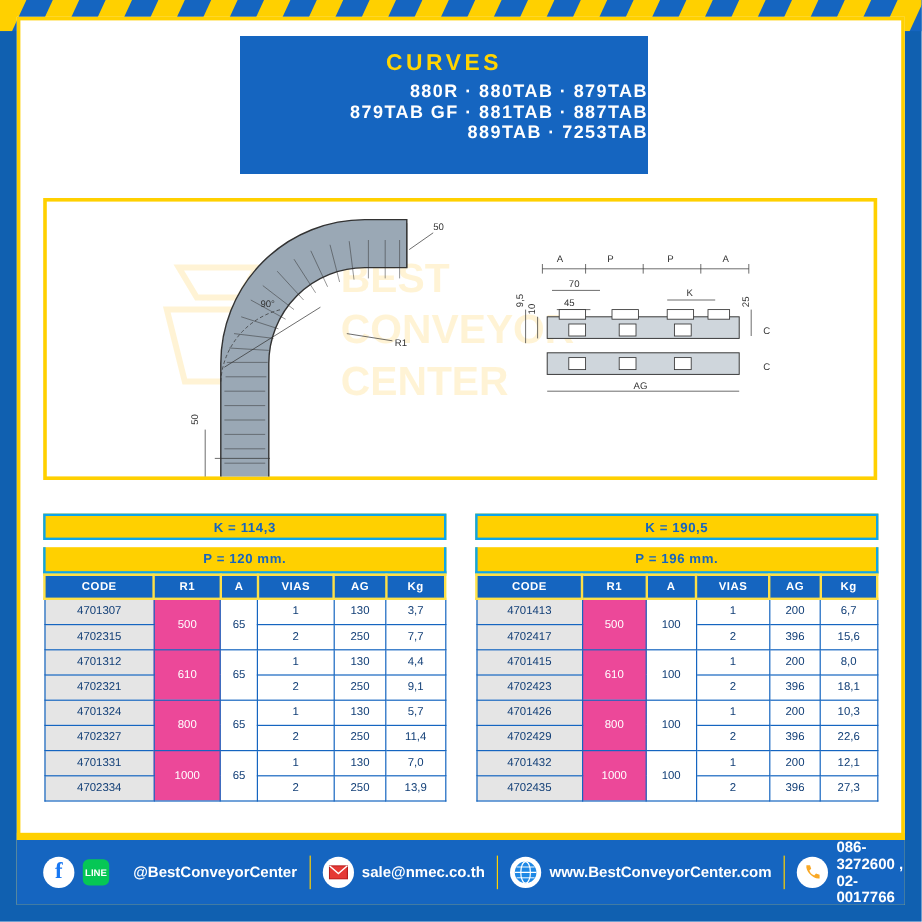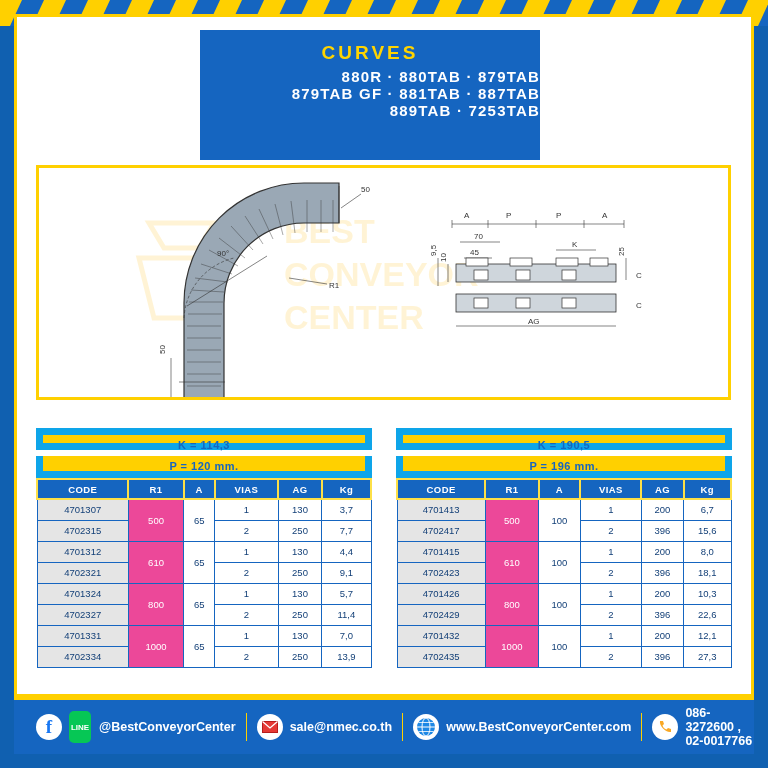--- a/index.html
+++ b/index.html
@@ -20,21 +20,21 @@
   .chevron-band .zig {
     position:absolute; top:0; left:0; width:768px; height:26px;
   }
   .page-frame {
     position:absolute; left:14px; top:14px; width:740px; height:740px;
     border:3px solid #ffd000;
     background:#ffffff;
   }
   
   .title-box {
-    position:absolute; left:200px; top:30px; width:340px; height:130px;
+    position:absolute; left:200px; top:30px; width:340px; height:115px;
     background:#1565c0;
     color:#ffd000;
     text-align:center;
     padding-top:12px;
   }
   .title-main {
     font-size:19px; font-weight:bold; letter-spacing:3px; color:#ffd400;
     margin-bottom:4px;
   }
   .title-sub {
@@ -47,21 +47,21 @@
     position:absolute; left:36px; top:165px; width:695px; height:235px;
     border:3px solid #ffd000;
     background:#ffffff;
   }
   
   .tables { position:absolute; left:36px; top:428px; width:696px; }
   .tbl-col { position:absolute; top:0; width:336px; }
   .tbl-col.left { left:0; }
   .tbl-col.right { left:360px; }
   .band {
-    border:7px solid #0ea5e9;
+    border:2px solid #0ea5e9;
     background:#ffd000;
     color:#1565c0;
     font-weight:bold;
     font-size:11px;
     text-align:center;
     height:22px; line-height:20px;
     letter-spacing:0.5px;
   }
   .band + .band { border-top:none; margin-top:6px;}
   .band.p-band { margin-top:6px; }
@@ -97,23 +97,23 @@
     background:#ffd000;
   }
   .f-item { display:flex; align-items:center; color:#fff; font-size:12.5px; font-weight:bold;}
   .f-sep { width:2px; height:28px; background:#ffd000; margin:0 10px; }
   .circle-icon {
     width:26px; height:26px; border-radius:50%;
     display:flex; align-items:center; justify-content:center;
     margin-right:7px; flex:none;
   }
   .line-badge {
-    width:22px;height:32px;border-radius:5px;background:#06c755;
+    width:22px;height:22px;border-radius:5px;background:#06c755;
     color:#fff;font-size:8px;font-weight:bold;display:flex;align-items:center;justify-content:center;
-    margin-right:8px;
+    margin-right:20px;
   }
   
   .dim { font-size:8px; fill:#333; font-family:"Liberation Sans", sans-serif; }
 </style>
 </head>
 <body>
 
 <div class="chevron-band">
   <svg class="zig" viewBox="0 0 768 26" preserveAspectRatio="none">
     <rect x="0" y="0" width="768" height="26" fill="#1565c0"></rect>

